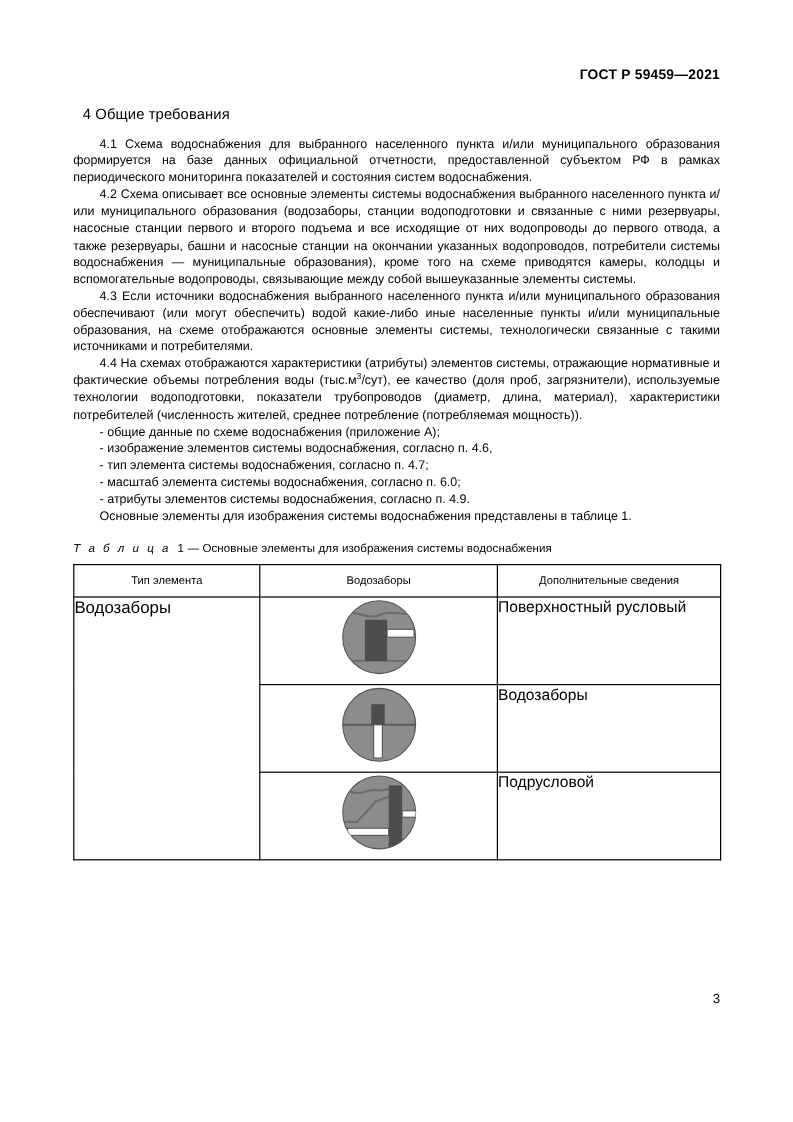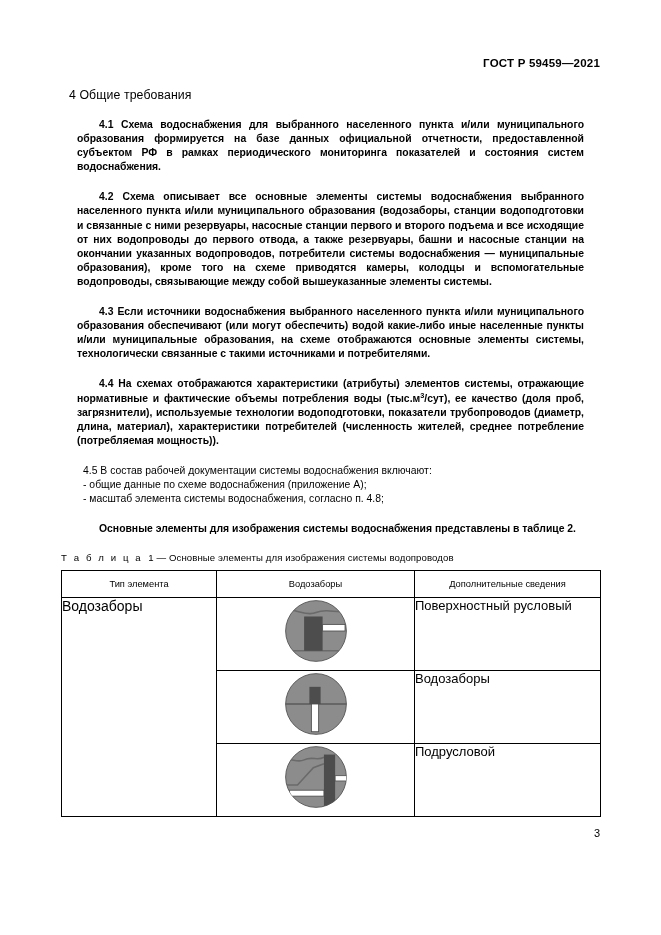--- a/index.html
+++ b/index.html
@@ -46,25 +46,24 @@
   h2.section-title {
     font-size: 12.3px;
     font-weight: normal;
     margin: 0 0 12px 8px;
     letter-spacing: 0.1px;
   }
 
   p.para {
     font-size: 10.4px;
     line-height: 14.1px;
-    margin: 16px;
+    margin: 0;
     text-align: justify;
     text-indent: 22px;
     hyphens: manual;
-    font-weight: bold;
   }
   p.para + p.para { margin-top: 0px; }
 
   p.listitem {
     font-size: 10.4px;
     line-height: 14.1px;
     margin: 0;
     text-align: left;
     text-indent: 22px;
   }
@@ -76,20 +75,21 @@
   }
 
   
   .table-caption {
     font-size: 9.6px;
     margin: 14px 0 7px 0;
     letter-spacing: 0.1px;
   }
   .table-caption .spaced {
     letter-spacing: 2.1px;
+    font-style: italic;
   }
 
   
   table.gost-table {
     border-collapse: collapse;
     width: 539px;
     table-layout: fixed;
   }
   table.gost-table th,
   table.gost-table td {
@@ -150,31 +150,33 @@
   <div class="content">
 
     <h2 class="section-title">4 Общие требования</h2>
 
     <p class="para">4.1 Схема водоснабжения для выбранного населенного пункта и/или муниципального образования формируется на базе данных официальной отчетности, предоставленной субъектом РФ в рамках периодического мониторинга показателей и состояния систем водоснабжения.</p>
     <p class="para">4.2 Схема описывает все основные элементы системы водоснабжения выбранного населенного пункта и/или муниципального образования (водозаборы, станции водоподготовки и связанные с ними резервуары, насосные станции первого и второго подъема и все исходящие от них водопроводы до первого отвода, а также резервуары, башни и насосные станции на окончании указанных водопроводов, потребители системы водоснабжения — муниципальные образования), кроме того на схеме приводятся камеры, колодцы и вспомогательные водопроводы, связывающие между собой вышеуказанные элементы системы.</p>
     <p class="para">4.3 Если источники водоснабжения выбранного населенного пункта и/или муниципального образования обеспечивают (или могут обеспечить) водой какие-либо иные населенные пункты и/или муниципальные образования, на схеме отображаются основные элементы системы, технологически связанные с такими источниками и потребителями.</p>
 
     <p class="para"><span>4.4 На схемах отображаются характеристики (атрибуты) элементов системы, отражающие нормативные и фактические объемы потребления воды (тыс.м</span><sup>3</sup><span>/сут), ее качество (доля проб, загрязнители), используемые технологии водоподготовки, показатели трубопроводов (диаметр, длина, материал), характеристики потребителей (численность жителей, среднее потребление (потребляемая мощность)).</span></p>
 
-    <p class="listitem">4.5 В состав рабочей документации системы водоснабжения включают:</p>
     <p class="listitem">- общие данные по схеме водоснабжения (приложение А);</p>
-    <p class="listitem">- масштаб элемента системы водоснабжения, согласно п. 4.8;</p>
-
-    <p class="para">Основные элементы для изображения системы водоснабжения представлены в таблице 2.</p>
+    <p class="listitem">- изображение элементов системы водоснабжения, согласно п. 4.6,</p>
+    <p class="listitem">- тип элемента системы водоснабжения, согласно п. 4.7;</p>
+    <p class="listitem">- масштаб элемента системы водоснабжения, согласно п. 6.0;</p>
+    <p class="listitem">- атрибуты элементов системы водоснабжения, согласно п. 4.9.</p>
+
+    <p class="para">Основные элементы для изображения системы водоснабжения представлены в таблице 1.</p>
 
     <div class="table-caption">
       <span class="spaced">Т а б л и ц а</span>
       &nbsp;<span>1</span>
       <span>—</span>
-      <span>Основные элементы для изображения системы водопроводов</span>
+      <span>Основные элементы для изображения системы водоснабжения</span>
     </div>
 
     <table class="gost-table">
       <colgroup>
         <col class="c1">
           <col class="c2">
           <col class="c3">
       </colgroup>
       <thead>
         <tr>

